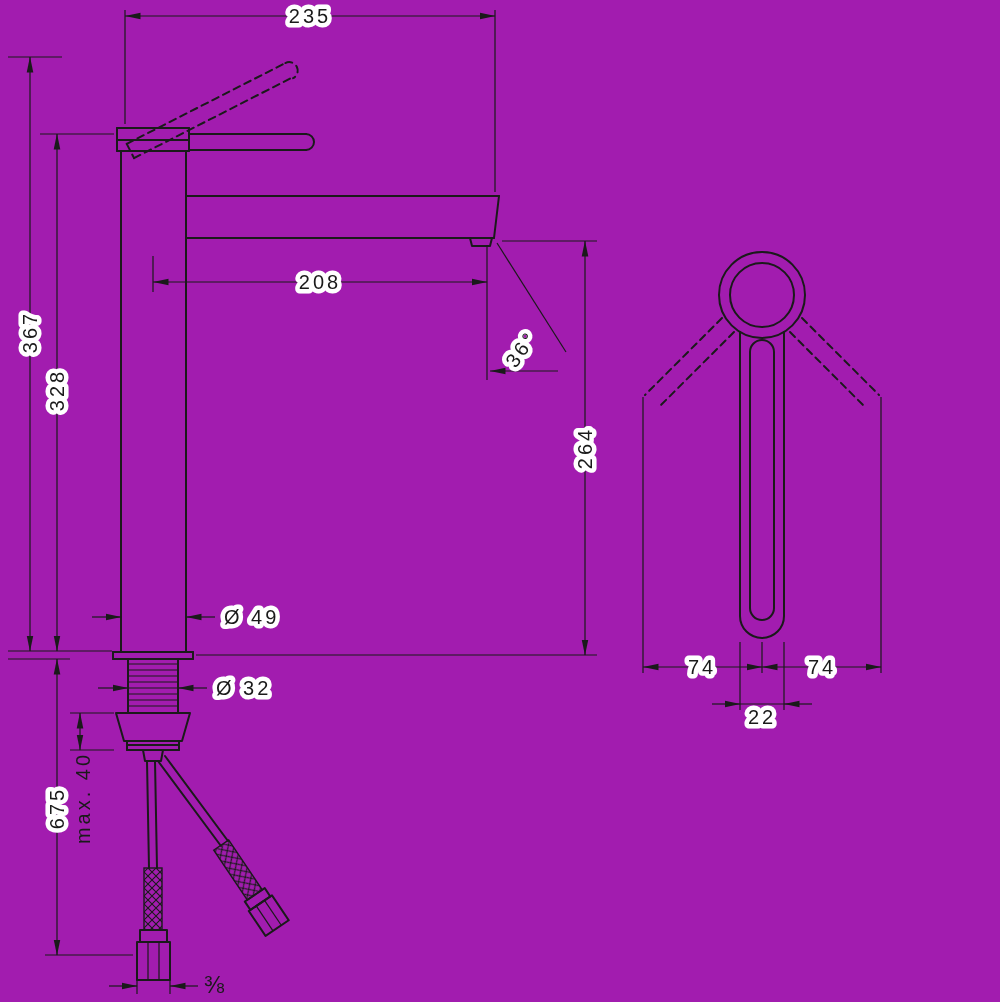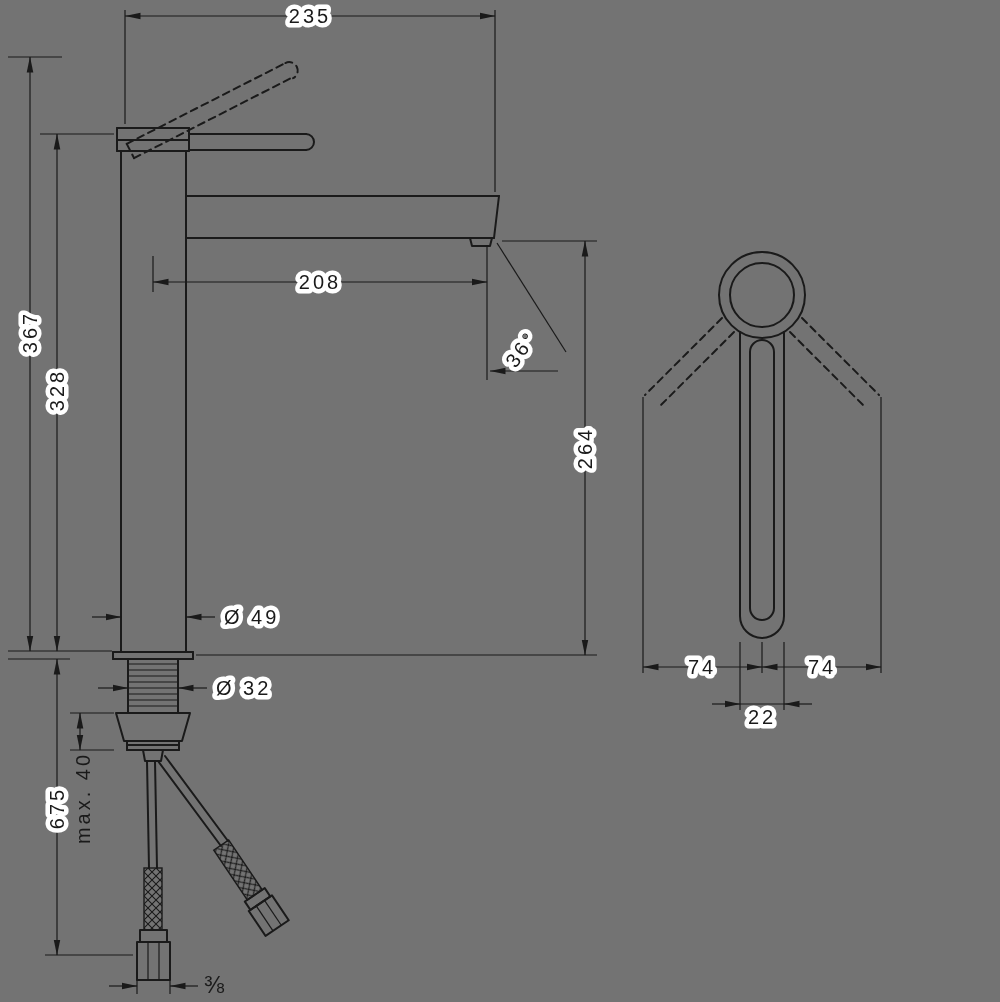--- a/index.html
+++ b/index.html
@@ -1,16 +1,16 @@
 <!DOCTYPE html>
 <html><head>
 <meta charset="utf-8">
 <style>
   html,body{margin:0;padding:0;background:#ffffff;}
-  .stage{width:1000px;height:1002px;background:#737373;position:relative;overflow:hidden;}
+  .stage{width:1000px;height:1002px;background:#a21caf;position:relative;overflow:hidden;}
   svg{display:block;}
   .obj{fill:none;stroke:#1a1a1a;stroke-width:2;stroke-linecap:round;stroke-linejoin:round;}
   .thin{fill:none;stroke:#1a1a1a;stroke-width:1.2;stroke-linecap:butt;}
   .dash line,.dash path,.dashline{stroke-dasharray:7 5;}
   .braidbox{fill:url(#braid);stroke:#1a1a1a;stroke-width:1.4;}
   text{font-family:"Liberation Sans",sans-serif;font-size:20px;letter-spacing:3px;fill:#1a1a1a;}
   .halo{paint-order:stroke fill;stroke:#ffffff;stroke-width:9px;stroke-linejoin:round;}
   .mid{text-anchor:middle;}
   .frac{font-size:24px;letter-spacing:1px;}
 </style>

